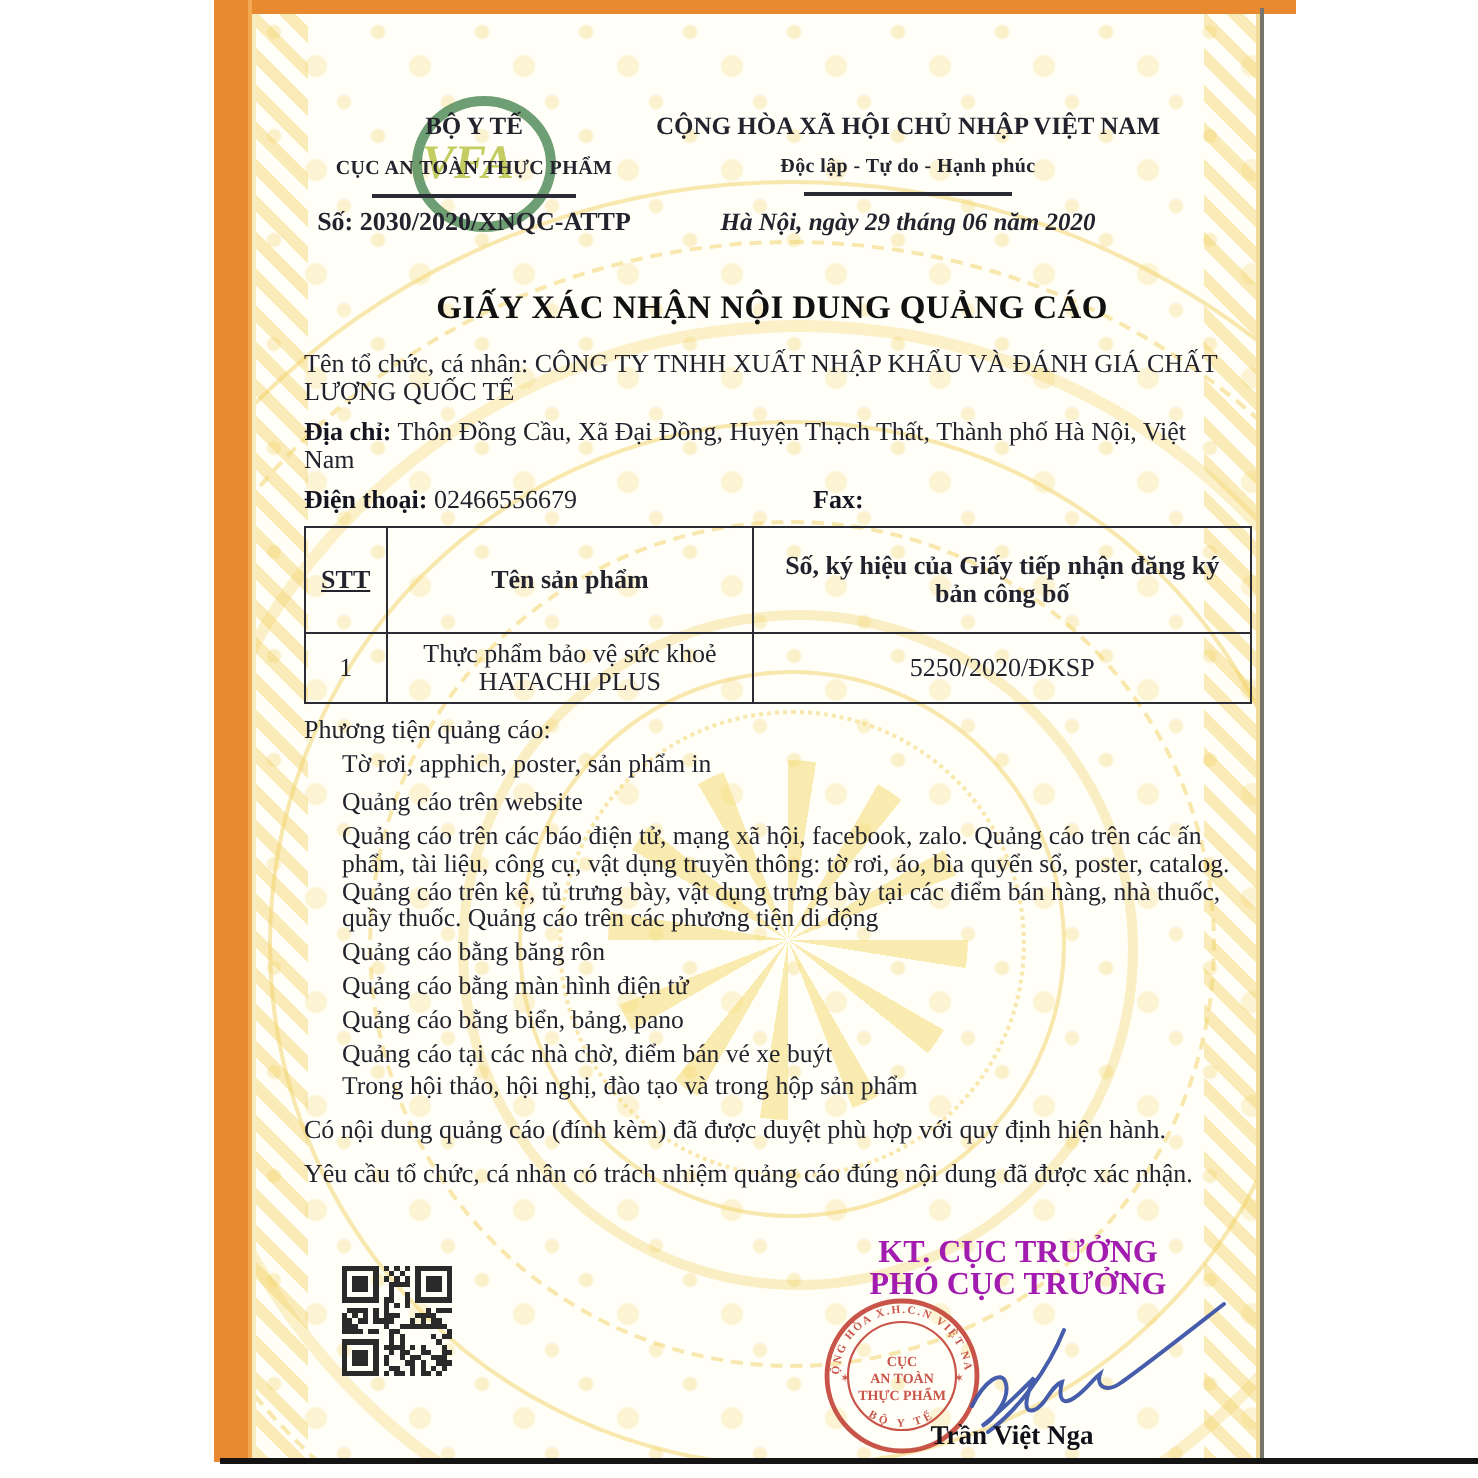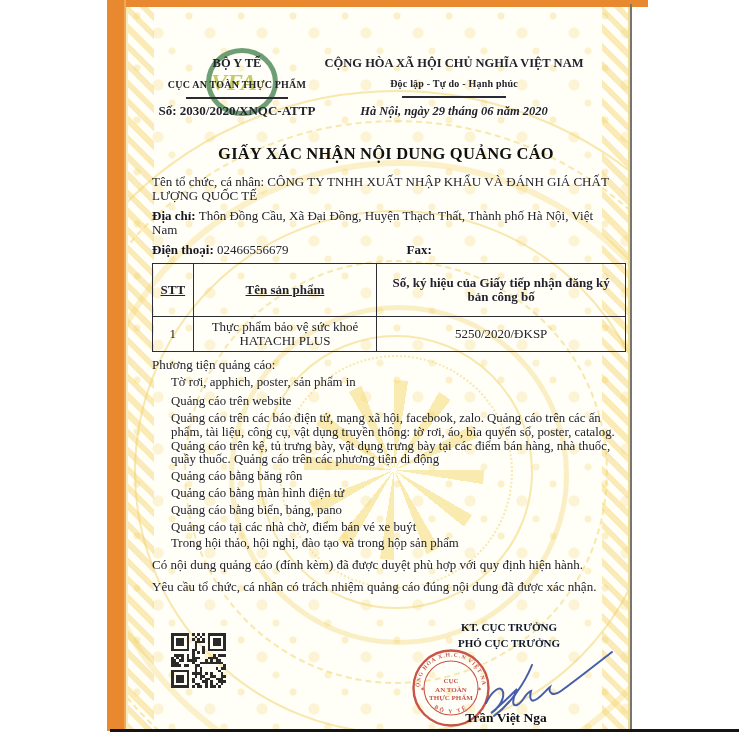--- a/index.html
+++ b/index.html
@@ -48,33 +48,33 @@
 
   .para{margin-top:13px;}
   .para2{margin-top:5px;}
   .phone-row{margin-top:5px;display:flex;}
   .fax{margin-left:118px;}
 
   
   table.ctable{border-collapse:collapse;margin-top:6px;width:474px;}
   .ctable td,.ctable th{border:1.4px solid #2c2c34;padding:2px 4px;font-size:13px;}
   .ctable th{font-weight:bold;text-align:center;}
-  .th-stt{width:32px;text-decoration:underline;} .th-name{width:180px;text-decoration:underline;} .th-num{width:248px;}
+  .th-stt{width:32px;text-decoration:underline;} .th-name{width:180px;} .th-num{width:248px;}
   .hcell{height:48px;vertical-align:middle;}
   .rcell{height:30px;text-align:center;vertical-align:middle;}
 
   .media-label{margin-top:6px;}
   .mlist{margin-left:19px;width:446px;}
   .mitem{margin-top:3px;line-height:13.8px;font-size:12.8px;}
   .mitem.gap{margin-top:6px;}
   .closing{margin-top:6px;line-height:15px;}
   .closing + .closing{margin-top:7px;}
 
   
-  .kt{position:absolute;left:292px;top:612px;width:178px;text-align:center;font-weight:bold;font-size:11px;line-height:16px;color:#0f172a;}
+  .kt{position:absolute;left:292px;top:612px;width:178px;text-align:center;font-weight:bold;font-size:16px;line-height:16px;color:#a21caf;}
   .qr{position:absolute;left:43px;top:626px;width:55px;height:55px;}
   .qr svg{width:55px;height:55px;shape-rendering:crispEdges;}
   .stamp{position:absolute;left:283px;top:641px;width:80px;height:80px;opacity:.92;mix-blend-mode:multiply;}
   .sig{position:absolute;left:348px;top:634px;width:145px;height:80px;}
   .signer{position:absolute;left:296px;top:704px;width:164px;text-align:center;font-weight:bold;font-size:13.5px;color:#101018;}
 </style>
 </head>
 <body>
 
 <div class="canvas">
@@ -105,21 +105,21 @@
         <div class="hleft">
           <div class="vfa-logo">
               <span>VFA</span>
             </div>
           <div class="h-small">BỘ Y TẾ</div>
           <div class="h-dept">CỤC AN TOÀN THỰC PHẨM</div>
           <div class="uline" style="width:102px;"></div>
           <div class="docnum">Số: 2030/2020/XNQC-ATTP</div>
         </div>
         <div class="hright">
-          <div class="h-small">CỘNG HÒA XÃ HỘI CHỦ NGHĨA VIỆT NAM</div>
+          <div class="h-small">CỘNG HÒA XÃ HỘI CHỦ NHẬP VIỆT NAM</div>
           <div class="h-dept" style="margin-top:6px;">Độc lập - Tự do - Hạnh phúc</div>
           <div class="uline" style="width:104px;"></div>
           <div class="dateline">Hà Nội, ngày 29 tháng 06 năm 2020</div>
         </div>
       </div>
 
       <div class="title">GIẤY XÁC NHẬN NỘI DUNG QUẢNG CÁO</div>
 
       <div class="para">
         <span>Tên tổ chức, cá nhân:</span>

